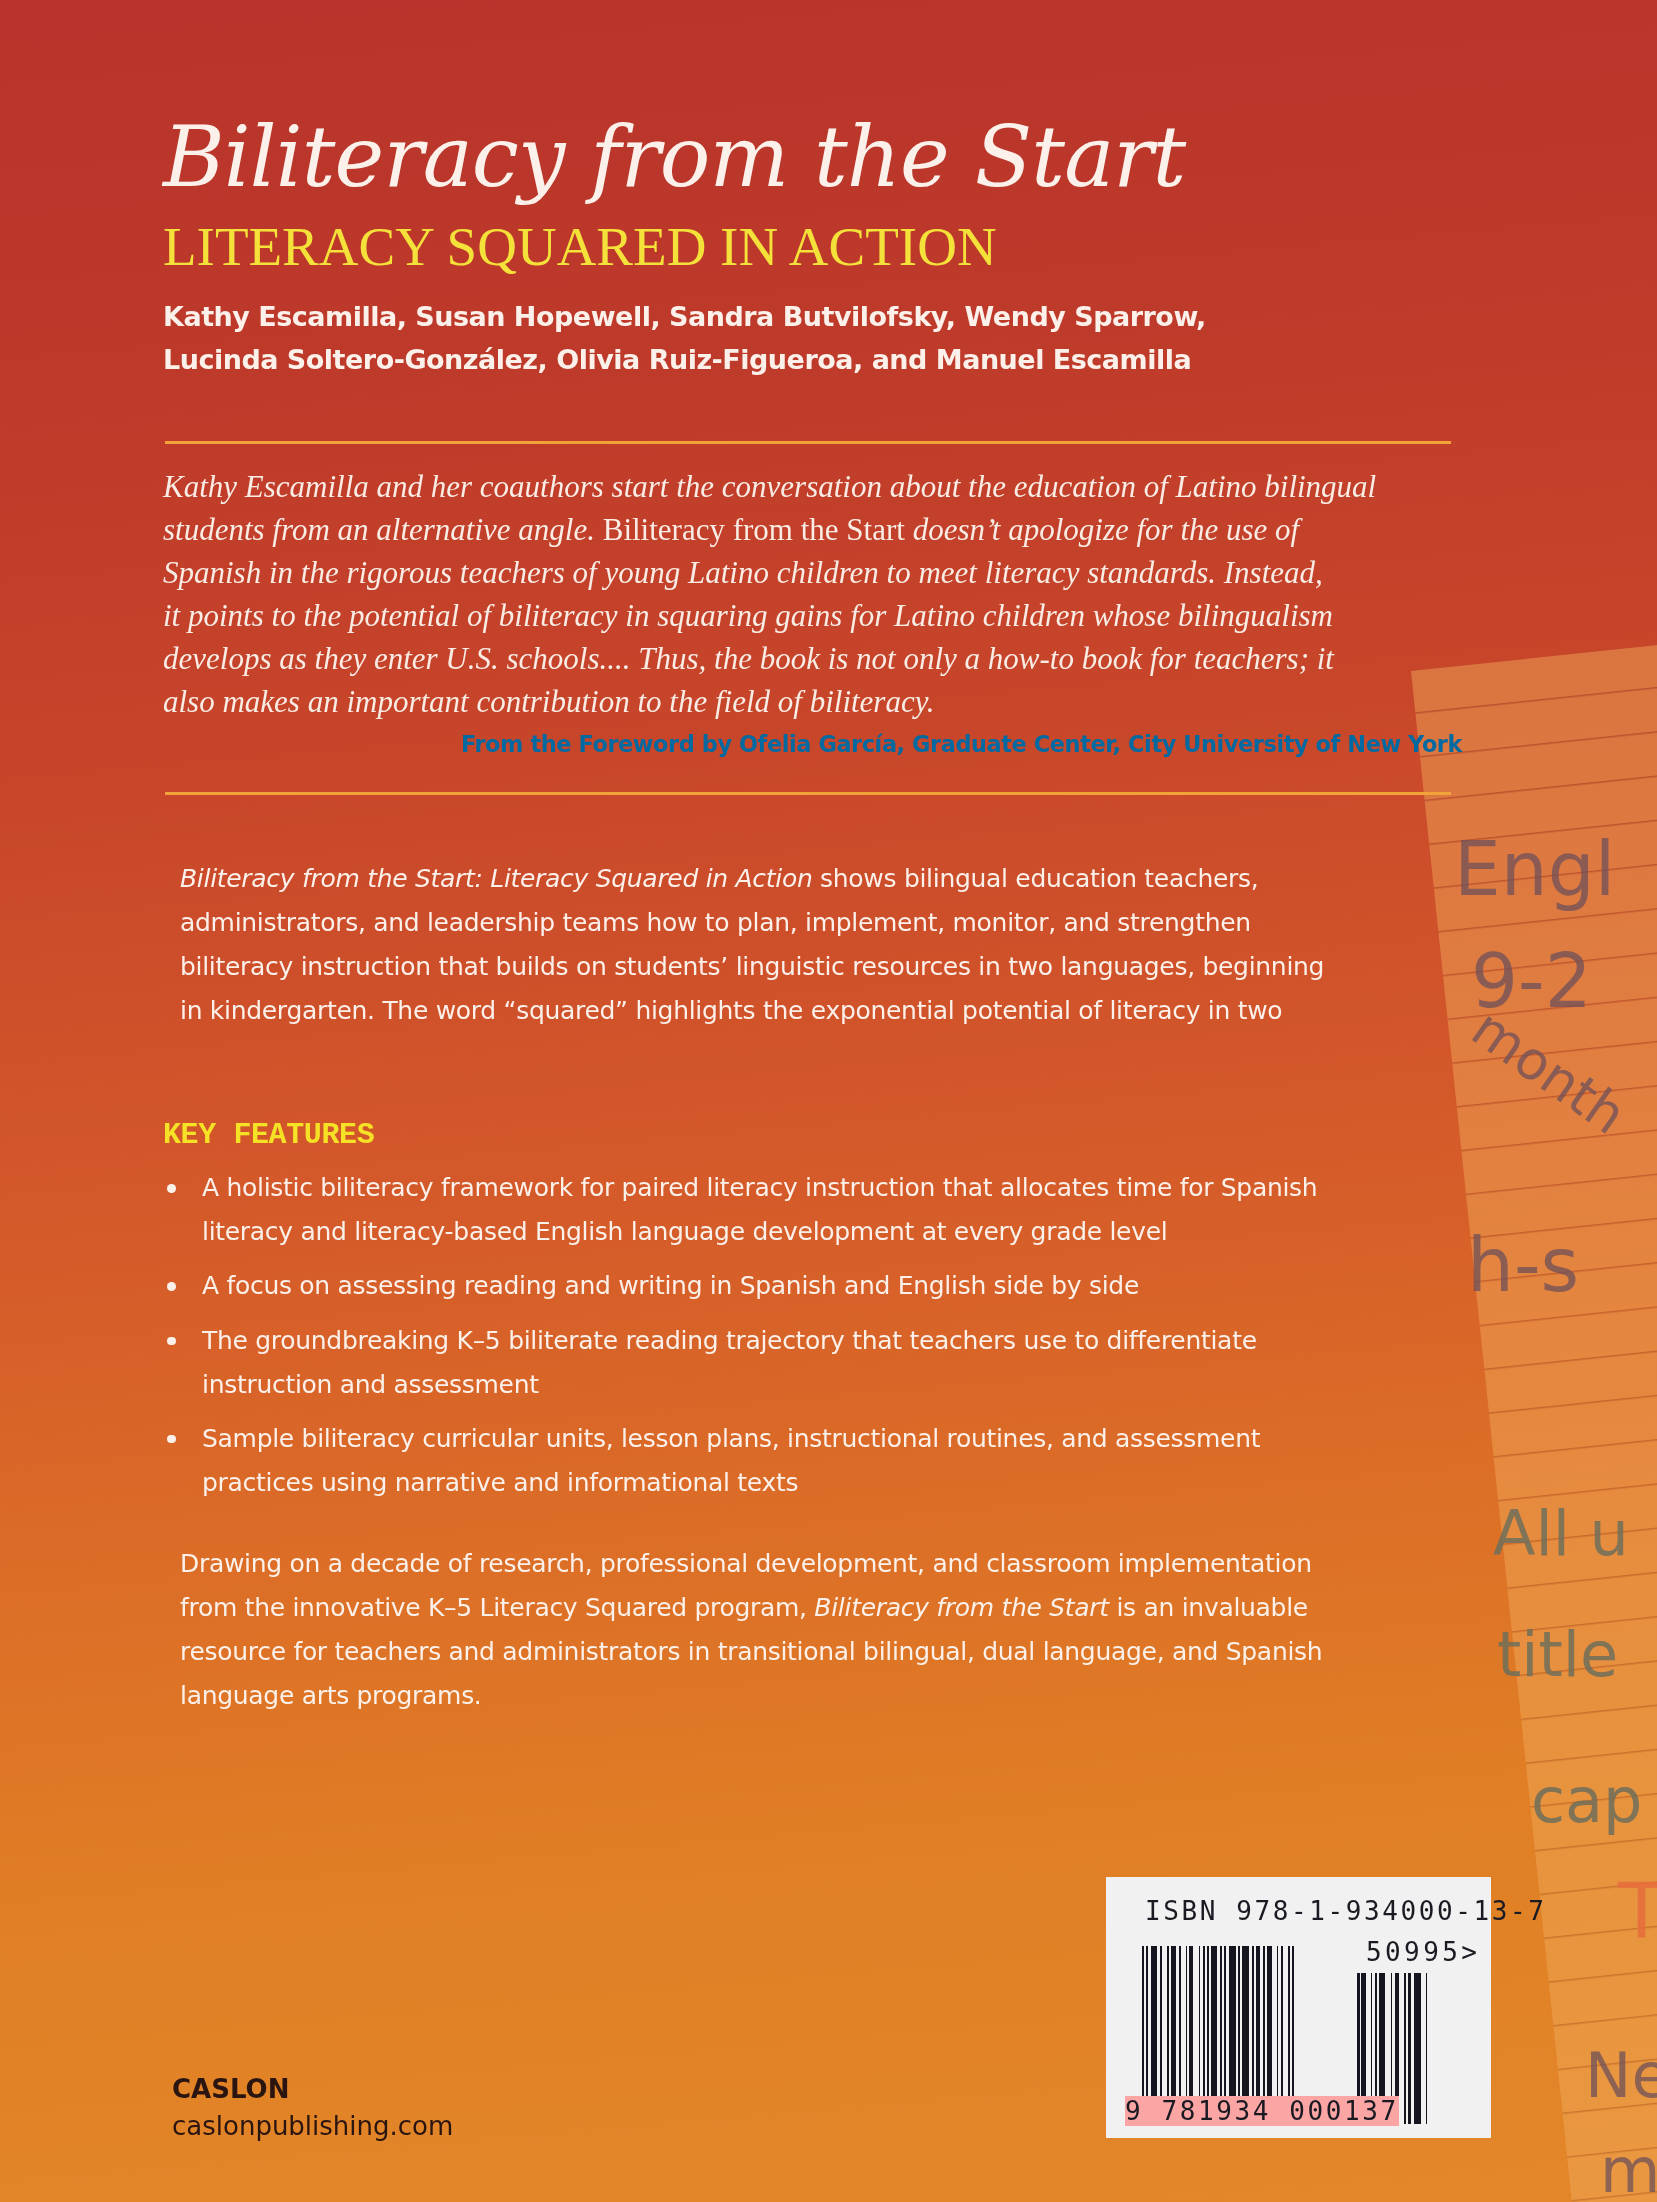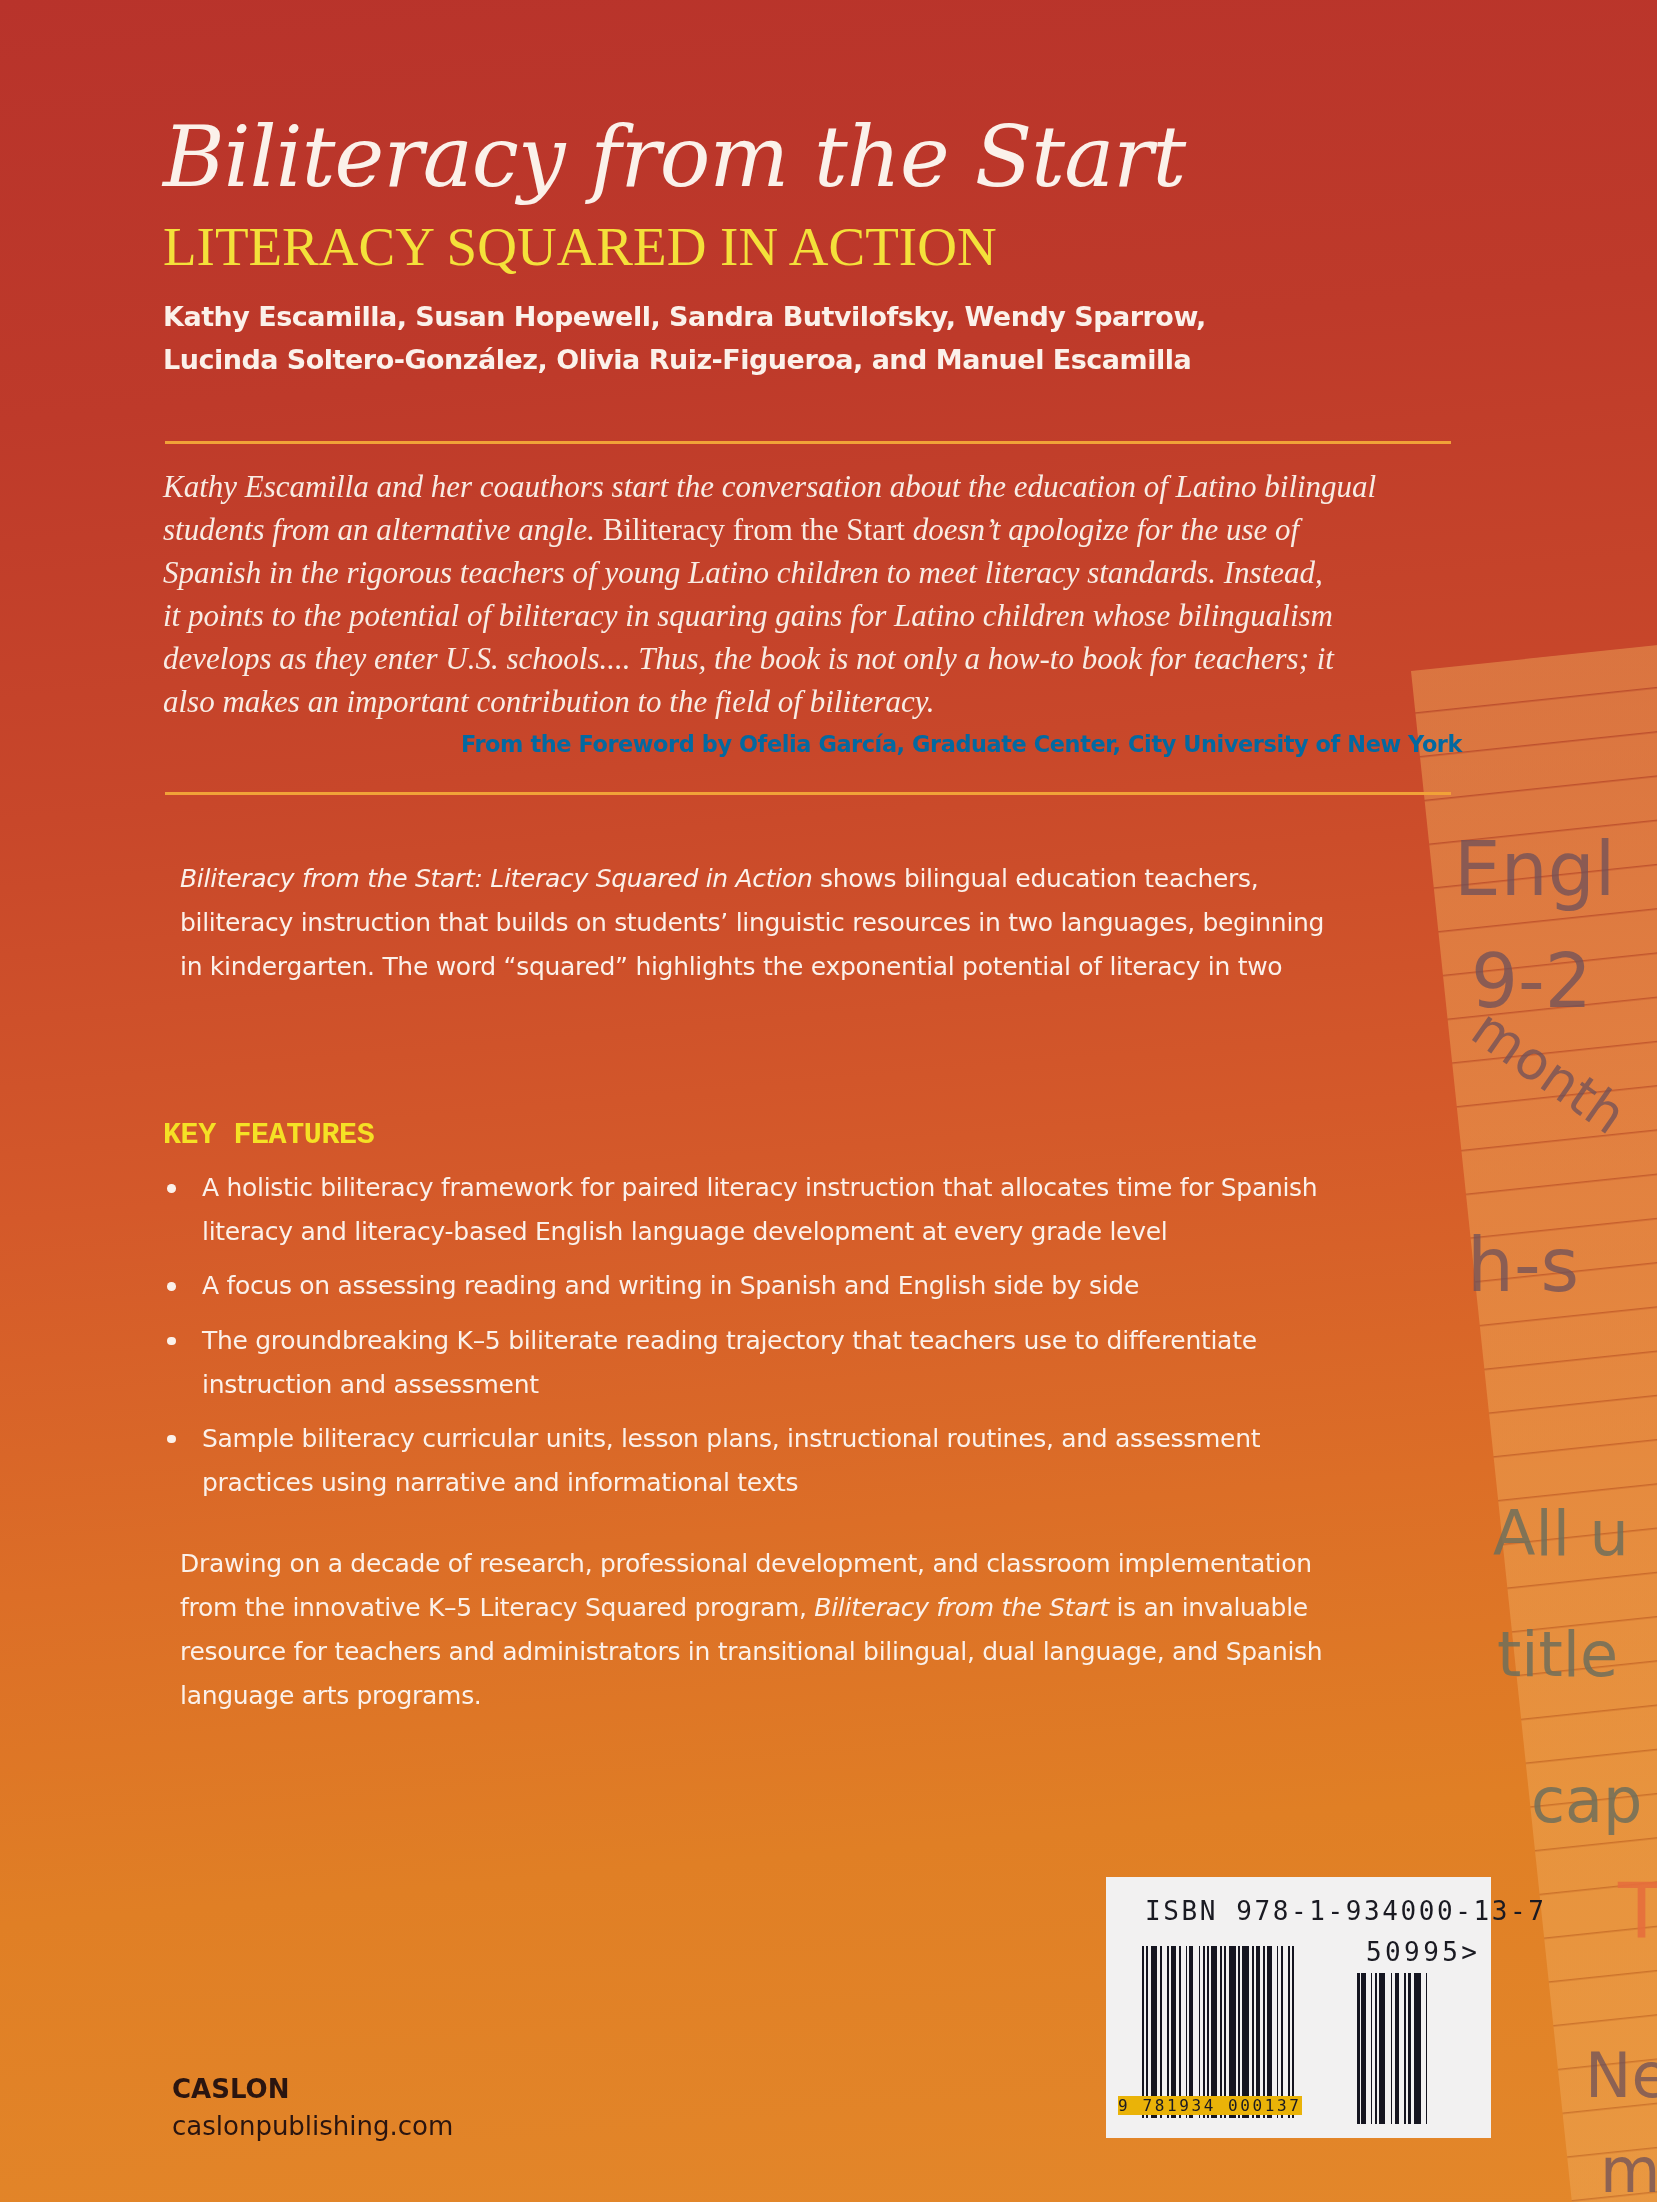--- a/index.html
+++ b/index.html
@@ -79,22 +79,22 @@
   }
   .price-text {
     position: absolute; left: 260px; top: 60px; font-family: "DejaVu Sans Mono", monospace; color: #1a1a22;
     font-size: 26px; letter-spacing: 3.4px;
   }
   .bars-main { position: absolute; left: 36px; top: 69px; width: 198px; height: 172px; display: flex; align-items: stretch; }
   .bars-add { position: absolute; left: 251px; top: 96px; width: 102px; height: 151px; display: flex; }
   .bar { background: #151520; height: 100%; }
   .gap { height: 100%; }
   .barcode-digits {
-    position: absolute; left: 12px; top: 219px; font-family: "DejaVu Sans Mono", monospace; color: #1a1a22;
-    font-size: 16px; letter-spacing: 2.6px; background: #eab308; white-space: nowrap;
+    position: absolute; left: 19px; top: 219px; font-family: "DejaVu Sans Mono", monospace; color: #1a1a22;
+    font-size: 26px; letter-spacing: 2.6px; background: #fca5a5; white-space: nowrap;
   }
 </style>
 </head>
 <body>
 
 <div class="notebook"></div>
 <span class="hw" style="left:1454px;top:826px;">Engl</span>
 <span class="hw" style="left:1471px;top:938px;">9-2</span>
 <span class="hw" style="left:1463px;top:1041px;font-size:53px;transform:rotate(35deg);">month</span>
 <span class="hw" style="left:1467px;top:1222px;">h-s</span>
@@ -122,20 +122,21 @@
     <span class="line"><span>it points to the potential of biliteracy in squaring gains for Latino children whose bilingualism</span></span>
     <span class="line"><span>develops as they enter U.S. schools.... Thus, the book is not only a how-to book for teachers; it</span></span>
     <span class="line"><span>also makes an important contribution to the field of biliteracy.</span></span>
   </div>
   <div class="attribution">From the Foreword by Ofelia García, Graduate Center, City University of New York</div>
 
   <div class="rule" style="top:792px;"></div>
 
   <div class="para" style="top:857px;">
     <span class="line"><i>Biliteracy from the Start: Literacy Squared in Action</i><span> shows bilingual education teachers,</span></span>
+    <span class="line">administrators, and leadership teams how to plan, implement, monitor, and strengthen</span>
     <span class="line">biliteracy instruction that builds on students’ linguistic resources in two languages, beginning</span>
     <span class="line">in kindergarten. The word “squared” highlights the exponential potential of literacy in two</span>
   </div>
 
   <div class="kf-head">KEY FEATURES</div>
   <ul class="features">
     <li>
       <span class="bullet"></span>
       <span class="line">A holistic biliteracy framework for paired literacy instruction that allocates time for Spanish</span>
       <span class="line">literacy and literacy-based English language development at every grade level</span>

